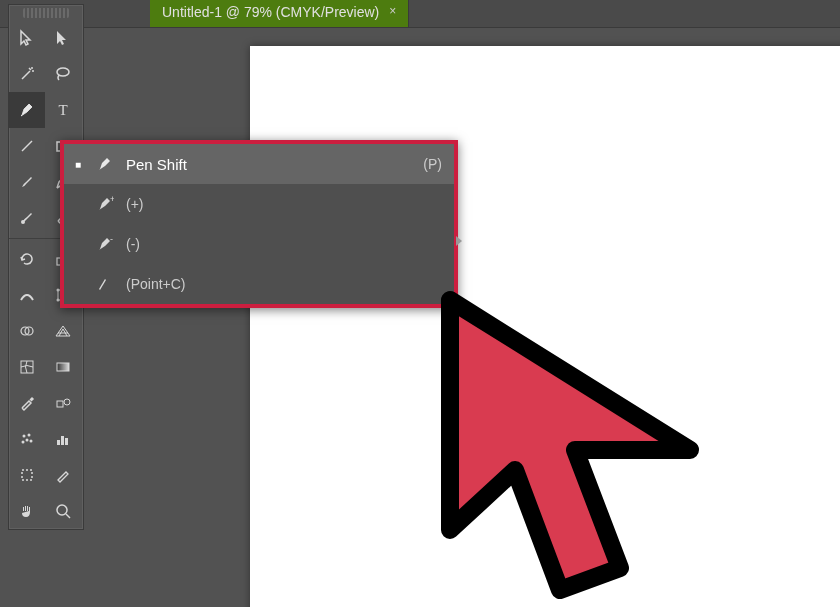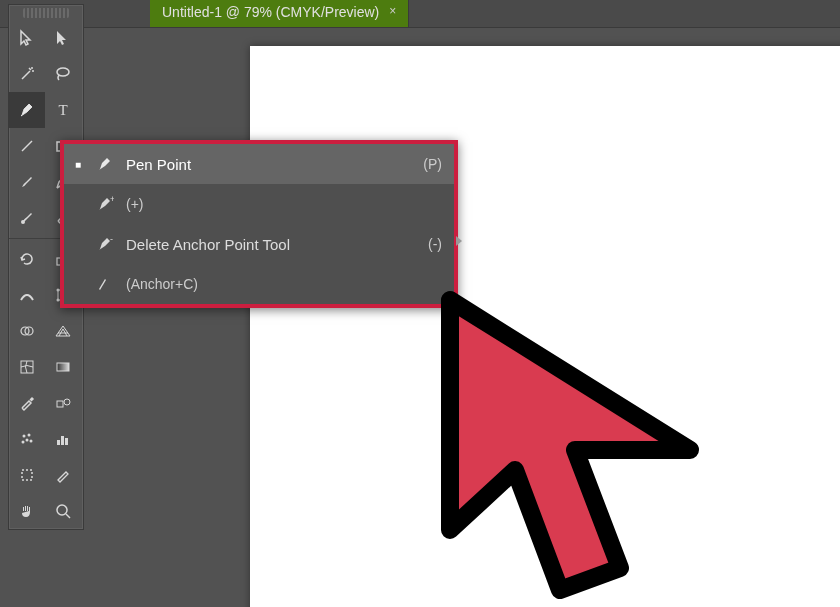--- a/index.html
+++ b/index.html
@@ -333,52 +333,51 @@
 </div>
 
 <div class="flyout">
   <div class="flyout-item selected">
     <span class="flyout-marker">■</span>
     <span class="flyout-icon">
       <svg width="18" height="18" viewBox="0 0 18 18">
           <path d="M4 14 L6 8 L11 3 L14 6 L9 11 L3 15 Z" fill="#e8e8e8"></path>
         </svg>
     </span>
-    <span class="flyout-label">Pen Point</span>
+    <span class="flyout-label">Pen Shift</span>
     <span class="flyout-shortcut">(P)</span>
   </div>
   <div class="flyout-item">
     <span class="flyout-marker"></span>
     <span class="flyout-icon">
       <svg width="18" height="18" viewBox="0 0 18 18">
           <path d="M4 14 L6 8 L11 3 L14 6 L9 11 L3 15 Z" fill="#d8d8d8"></path>
           <text x="14" y="7" font-size="9" fill="#d8d8d8">+</text>
         </svg>
     </span>
     <span class="flyout-shortcut">(+)</span>
   </div>
   <div class="flyout-item">
     <span class="flyout-marker"></span>
     <span class="flyout-icon">
       <svg width="18" height="18" viewBox="0 0 18 18">
           <path d="M4 14 L6 8 L11 3 L14 6 L9 11 L3 15 Z" fill="#d8d8d8"></path>
           <text x="14" y="7" font-size="9" fill="#d8d8d8">-</text>
         </svg>
     </span>
-    <span class="flyout-label">Delete Anchor Point Tool</span>
     <span class="flyout-shortcut">(-)</span>
   </div>
   <div class="flyout-item">
     <span class="flyout-marker"></span>
     <span class="flyout-icon">
       <svg width="18" height="18" viewBox="0 0 18 18">
           <path d="M3 14 L9 4 L10 5 L4 15 Z" fill="#d8d8d8"></path>
         </svg>
     </span>
-    <span class="flyout-shortcut">(Anchor+C)</span>
+    <span class="flyout-shortcut">(Point+C)</span>
   </div>
   <div class="flyout-arrow"></div>
 </div>
 
 <div class="big-cursor">
   <svg width="340" height="320" viewBox="0 0 340 320">
     <path d="M20 10 L20 240 L85 180 L130 300 L190 278 L145 160 L260 160 Z" fill="#d93b50" stroke="#000000" stroke-width="18" stroke-linejoin="round"></path>
   </svg>
 </div>
 

